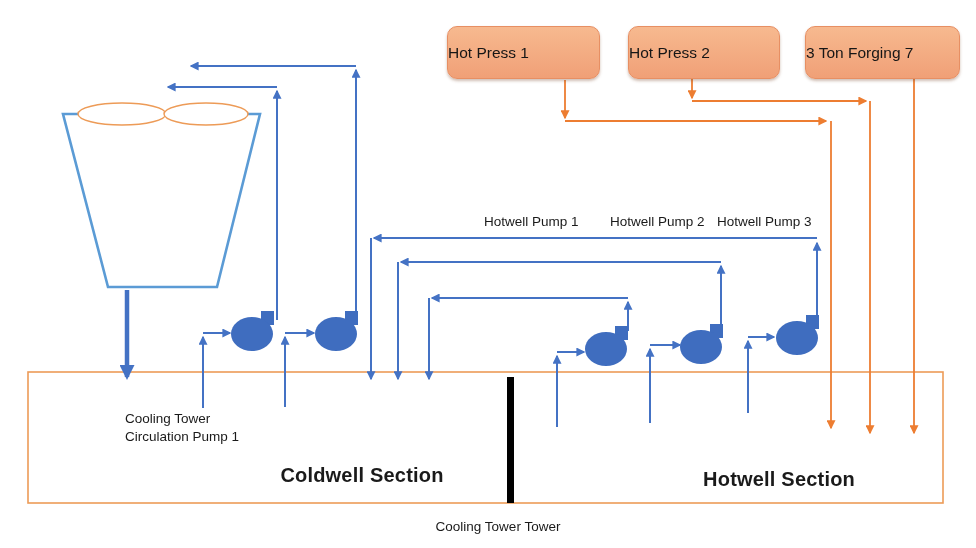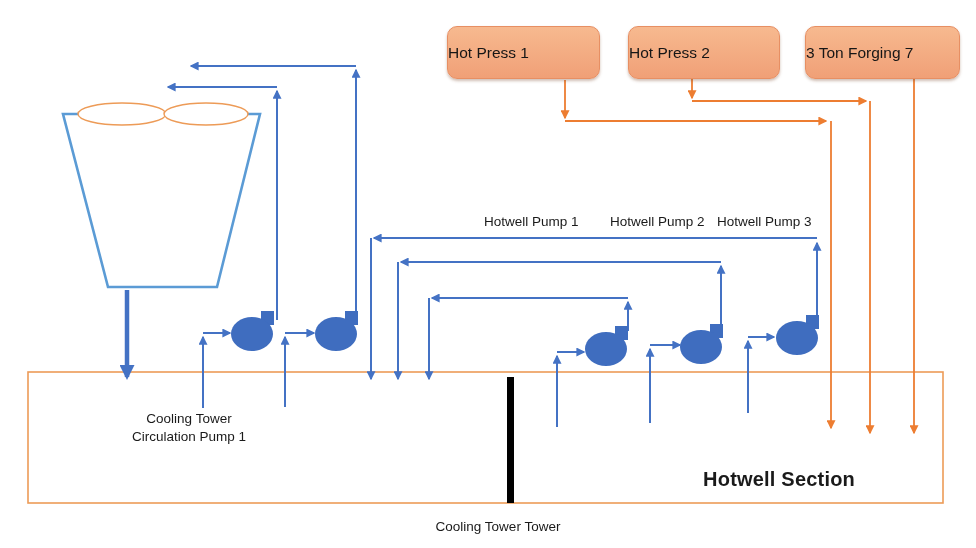--- a/index.html
+++ b/index.html
@@ -159,19 +159,20 @@
   </div>
   <div class="source-node src3">
     <span>3 Ton Forging 7</span>
   </div>
 
 
   <div class="lbl hw-pump-label" style="left:484px;">Hotwell Pump 1</div>
   <div class="lbl hw-pump-label" style="left:610px;">Hotwell Pump 2</div>
   <div class="lbl hw-pump-label" style="left:717px;">Hotwell Pump 3</div>
 
-  <div class="lbl circ-label" style="left:125px;text-align:center;">Cooling Tower Circulation Pump 1</div>
+  <div class="lbl circ-label" style="left:125px;">Cooling Tower Circulation Pump 1</div>
 
+  <div class="lbl section-label" style="left:262px;top:464px;">Coldwell Section</div>
   <div class="lbl section-label" style="left:655px;top:468px;text-align:right;">Hotwell Section</div>
 
   <div class="lbl tank-label">Cooling Tower Tower</div>
 
 </div>
 
 </body></html>

